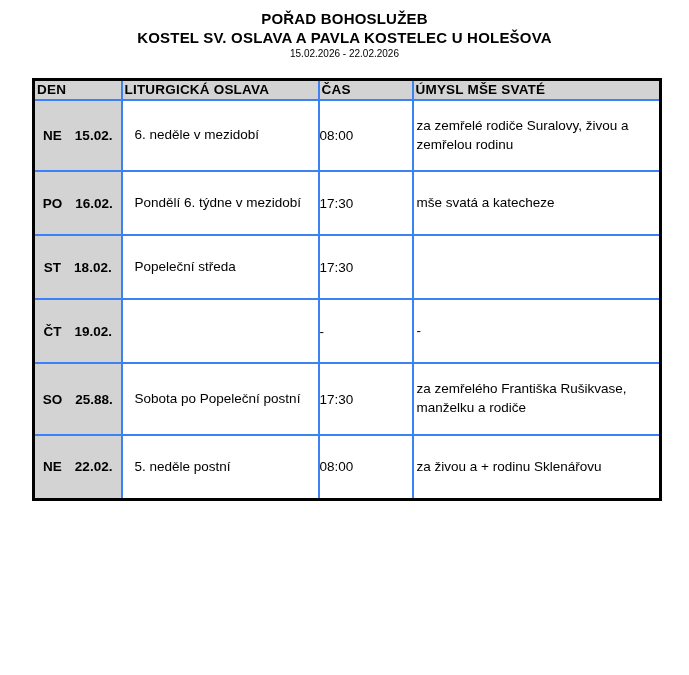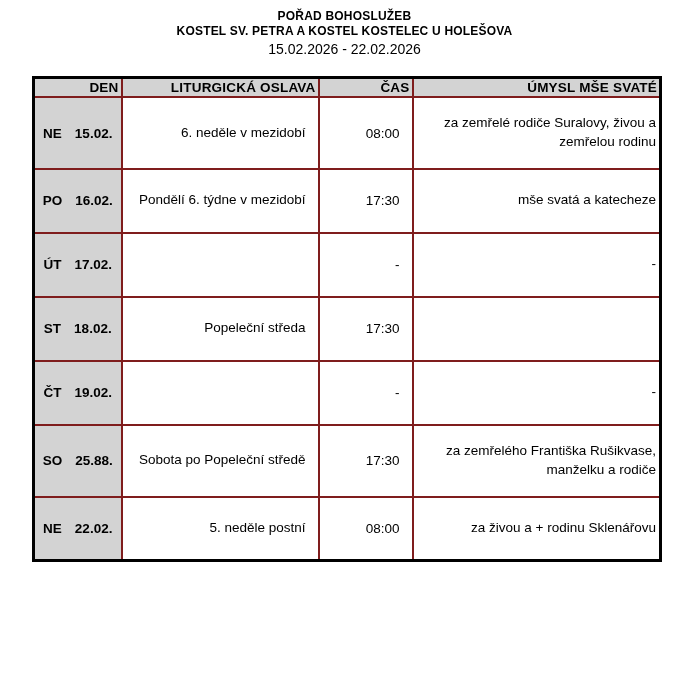--- a/index.html
+++ b/index.html
@@ -16,45 +16,45 @@
     background: #ffffff;
     overflow: hidden;
   }
   .doc-header {
     padding-top: 9px;
     text-align: center;
     line-height: 1.28;
   }
   .doc-title,
   .doc-subtitle {
-    font-size: 12px;
+    font-size: 15px;
     font-weight: bold;
     letter-spacing: 0.2px;
   }
   .doc-daterange {
-    font-size: 14px;
+    font-size: 10px;
     font-weight: normal;
     margin-top: 1px;
   }
   table.schedule {
     border-collapse: collapse;
     table-layout: fixed;
     width: 627px;
     margin: 17px 0 0 32px;
     border: 3px solid #000000;
   }
   col.c-day   { width: 88px; }
   col.c-cel   { width: 197px; }
   col.c-time  { width: 94px; }
   col.c-int   { width: 248px; }
   th, td {
-    border: 2px solid #7f1d1d;
+    border: 2px solid #3b82f6;
     font-size: 13.5px;
     vertical-align: middle;
-    text-align: right;
+    text-align: left;
   }
   thead th {
     background: #d3d3d3;
     height: 20px;
     font-weight: bold;
     padding: 1px 2px;
     letter-spacing: 0.2px;
   }
   tbody tr { height: 64px; }
   td.day-cell {
@@ -63,31 +63,31 @@
     padding: 0 4px;
   }
   .day-wrap {
     display: flex;
     justify-content: center;
     align-items: center;
     gap: 13px;
     white-space: nowrap;
   }
   td.cel-cell  { padding: 12px 12px; line-height: 1.4; }
-  td.time-cell { padding: 0 12px; }
+  td.time-cell { padding: 0 0; }
   td.int-cell  { padding: 16px 3px; line-height: 1.4; }
 </style>
 </head>
 <body>
 
 <div class="page">
 
   <div class="doc-header">
     <div class="doc-title">POŘAD BOHOSLUŽEB</div>
-    <div class="doc-subtitle">KOSTEL SV. PETRA A KOSTEL KOSTELEC U HOLEŠOVA</div>
+    <div class="doc-subtitle">KOSTEL SV. OSLAVA A PAVLA KOSTELEC U HOLEŠOVA</div>
     <div class="doc-daterange">15.02.2026 - 22.02.2026</div>
   </div>
 
   <table class="schedule">
     <colgroup>
       <col class="c-day">
         <col class="c-cel">
         <col class="c-time">
         <col class="c-int">
     </colgroup>
@@ -118,31 +118,20 @@
             <span>16.02.</span>
           </div>
         </td>
         <td class="cel-cell">Pondělí 6. týdne v mezidobí</td>
         <td class="time-cell">17:30</td>
         <td class="int-cell">mše svatá a katecheze</td>
       </tr>
       <tr>
         <td class="day-cell">
           <div class="day-wrap">
-            <span>ÚT</span>
-            <span>17.02.</span>
-          </div>
-        </td>
-        <td class="cel-cell"></td>
-        <td class="time-cell">-</td>
-        <td class="int-cell">-</td>
-      </tr>
-      <tr>
-        <td class="day-cell">
-          <div class="day-wrap">
             <span>ST</span>
             <span>18.02.</span>
           </div>
         </td>
         <td class="cel-cell">Popeleční středa</td>
         <td class="time-cell">17:30</td>
         <td class="int-cell"></td>
       </tr>
       <tr>
         <td class="day-cell">
@@ -155,21 +144,21 @@
         <td class="time-cell">-</td>
         <td class="int-cell">-</td>
       </tr>
       <tr>
         <td class="day-cell">
           <div class="day-wrap">
             <span>SO</span>
             <span>25.88.</span>
           </div>
         </td>
-        <td class="cel-cell">Sobota po Popeleční středě</td>
+        <td class="cel-cell">Sobota po Popeleční postní</td>
         <td class="time-cell">17:30</td>
         <td class="int-cell">za zemřelého Františka Rušikvase, manželku a rodiče</td>
       </tr>
       <tr>
         <td class="day-cell">
           <div class="day-wrap">
             <span>NE</span>
             <span>22.02.</span>
           </div>
         </td>

